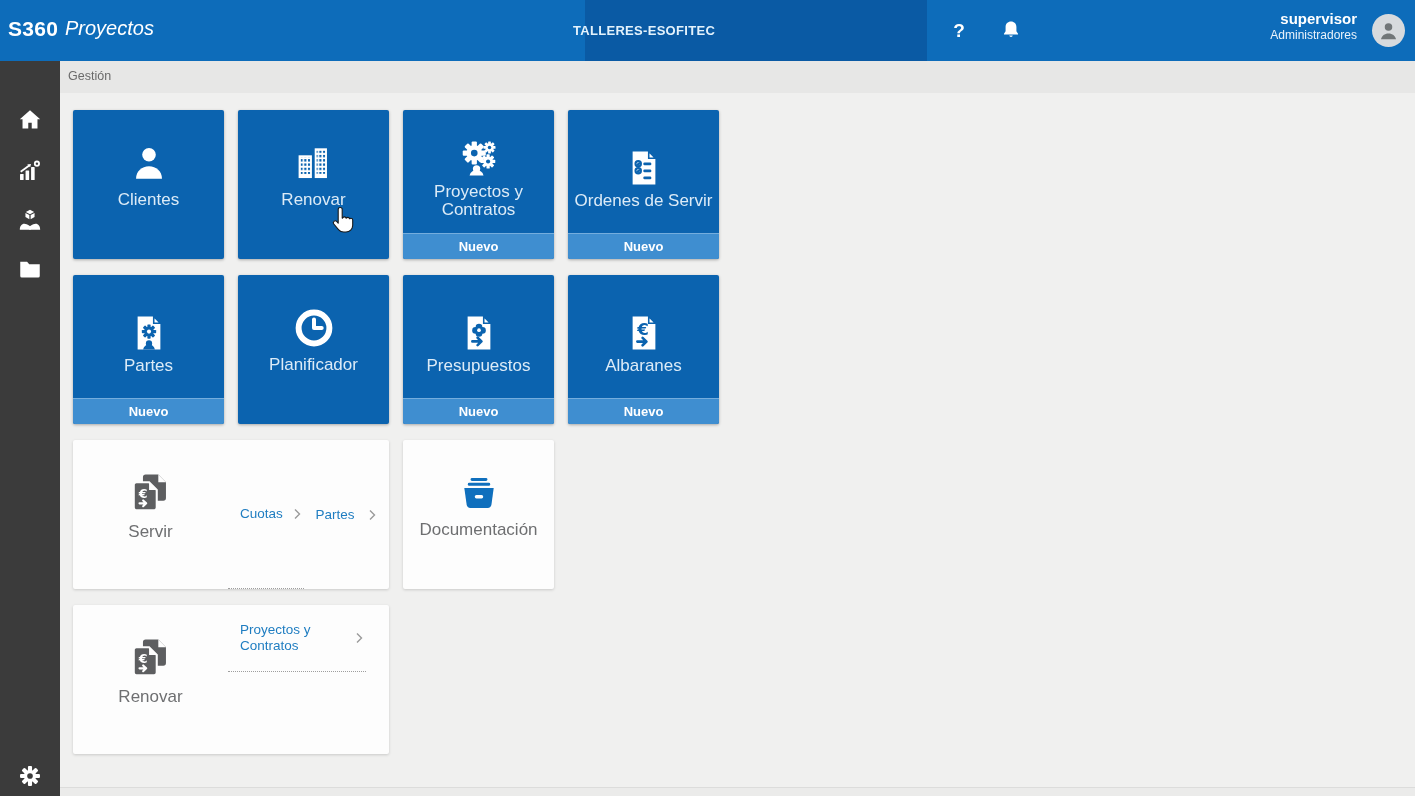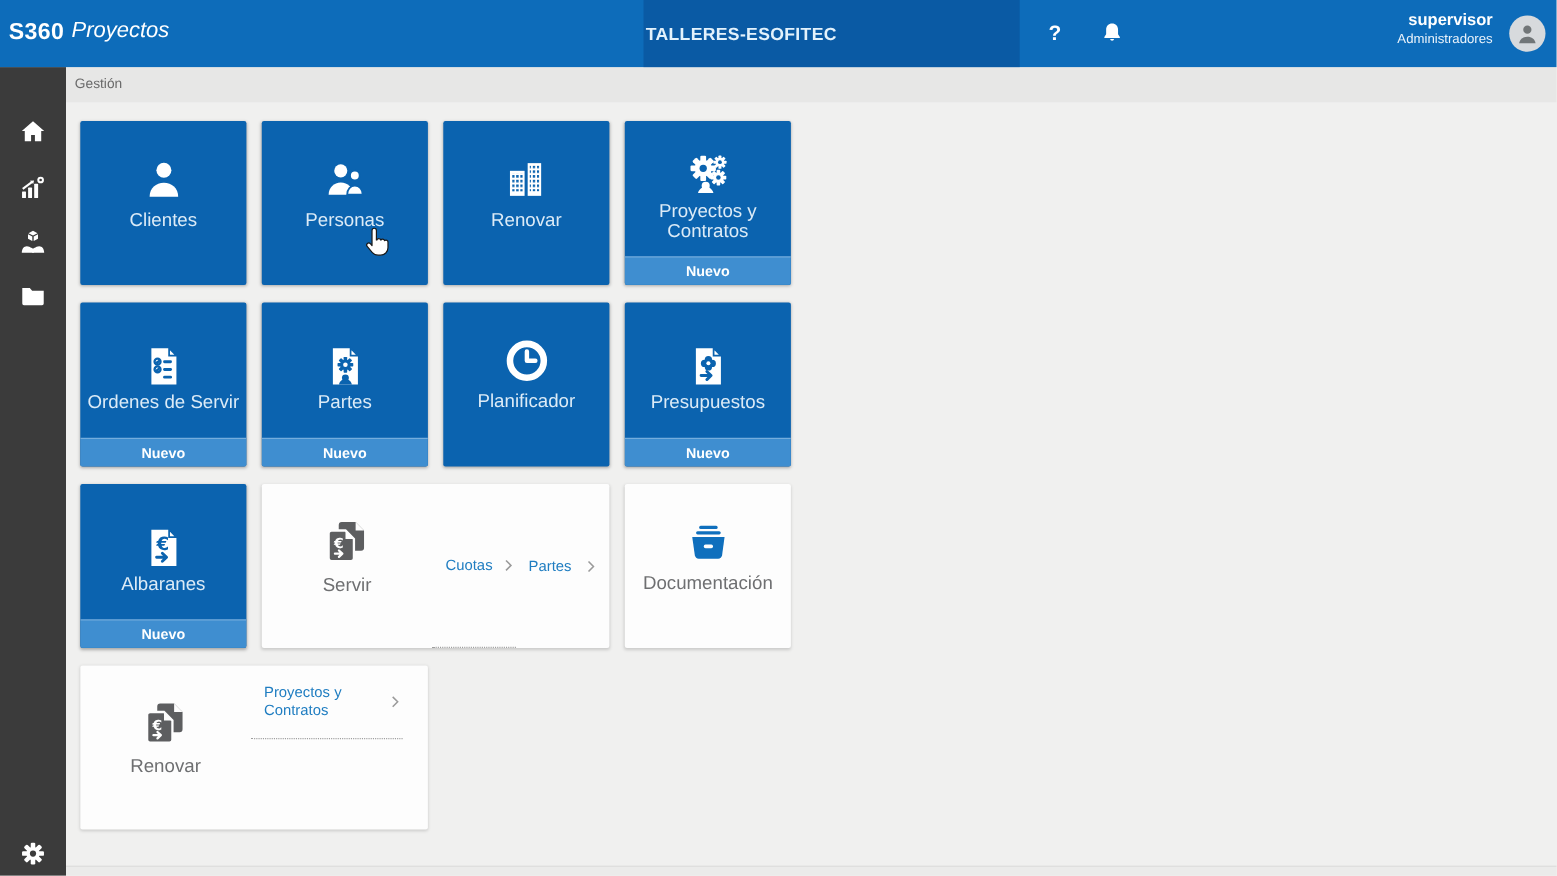--- a/index.html
+++ b/index.html
@@ -4,21 +4,21 @@
 <style>
   * { margin:0; padding:0; box-sizing:border-box; }
   html,body { width:1415px; height:796px; overflow:hidden;
     font-family:"Liberation Sans","DejaVu Sans",sans-serif; background:#f0f0ef; }
 
   
   .header { position:absolute; left:0; top:0; width:1415px; height:61px; background:#0d6cba; z-index:5; }
   .header-band { position:absolute; left:585px; top:0; width:342px; height:61px; background:#0a5aa4; }
   .logo { position:absolute; left:8px; top:17px; color:#fff; font-size:21px; font-weight:bold; letter-spacing:.3px; }
   .app-title { position:absolute; left:65px; top:17px; color:#fff; font-size:20px; font-style:italic; font-weight:500; }
-  .company { position:absolute; left:587px; top:23px; color:#e3f2fc; font-size:16px; font-weight:600; letter-spacing:.3px; }
+  .company { position:absolute; left:573px; top:23px; color:#e3f2fc; font-size:13px; font-weight:600; letter-spacing:.3px; }
   .help-btn { position:absolute; left:944px; top:16px; width:30px; height:30px; color:#fff; font-size:19px;
     font-weight:bold; text-align:center; line-height:30px; cursor:pointer; }
   .bell-btn { position:absolute; left:998px; top:18px; width:26px; height:26px; cursor:pointer; }
   .user { position:absolute; right:58px; top:10px; text-align:right; color:#fff; }
   .user-name { font-size:15px; font-weight:bold; line-height:18px; }
   .user-role { font-size:12px; color:#eaf3fb; line-height:15px; }
   .avatar { position:absolute; left:1372px; top:14px; width:33px; height:33px; border-radius:50%;
     background:#d7dadd; overflow:hidden; cursor:pointer; }
   .avatar svg { display:block; margin:4px auto 0; }
 
@@ -157,37 +157,20 @@
         <svg viewBox="0 0 24 24">
             <circle cx="12" cy="7.3" r="3.9" fill="#fff"></circle>
             <path d="M4.6 20.8c0-4.1 3.3-7 7.4-7s7.4 2.9 7.4 7v.2H4.6z" fill="#fff"></path>
           </svg>
       </span>
       <span class="tile-label">Clientes</span>
     </div>
   </div>
 
 
-  <div class="tile">
-    <div class="tile-main">
-      <span class="ticon">
-        <svg viewBox="0 0 24 24">
-            <g fill="#fff">
-              <circle cx="9.6" cy="7.6" r="3.4"></circle>
-              <path d="M3.3 19.9c0-3.7 2.8-6.3 6.3-6.3 3.6 0 6.4 2.6 6.4 6.3v.1H3.3z"></path>
-              <g stroke="#0b63af" stroke-width="0.9">
-                <circle cx="16.9" cy="10" r="2.5"></circle>
-                <path d="M12.9 20c0-2.8 1.8-4.7 4-4.7 2.3 0 4.1 1.9 4.1 4.7z"></path>
-              </g>
-            </g>
-          </svg>
-      </span>
-      <span class="tile-label">Personas</span>
-    </div>
-  </div>
 
   <div class="tile">
     <div class="tile-main">
       <span class="ticon">
         <svg viewBox="0 0 24 24">
             <defs>
               <pattern id="winA" width="2.15" height="2.45" patternUnits="userSpaceOnUse">
                 <rect width="1.25" height="1.35" fill="#0b63af"></rect>
               </pattern>
             </defs>

